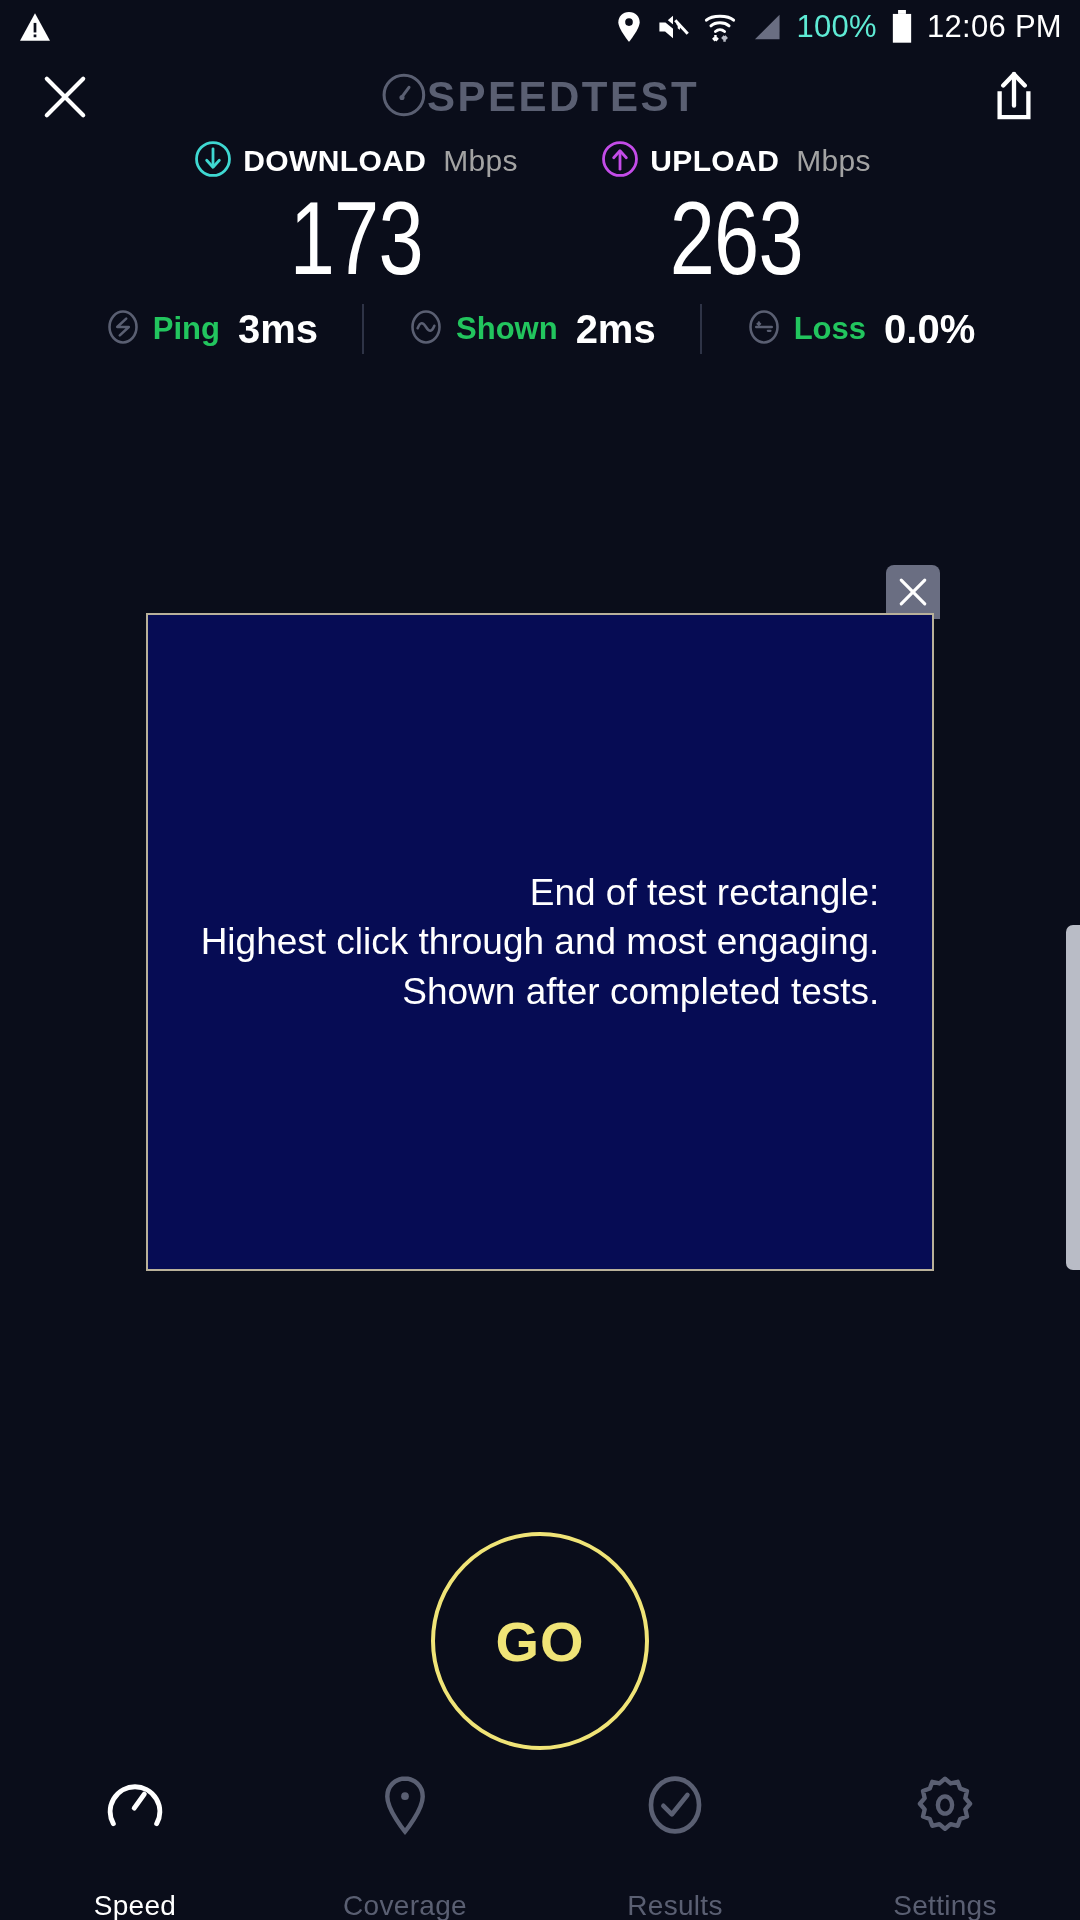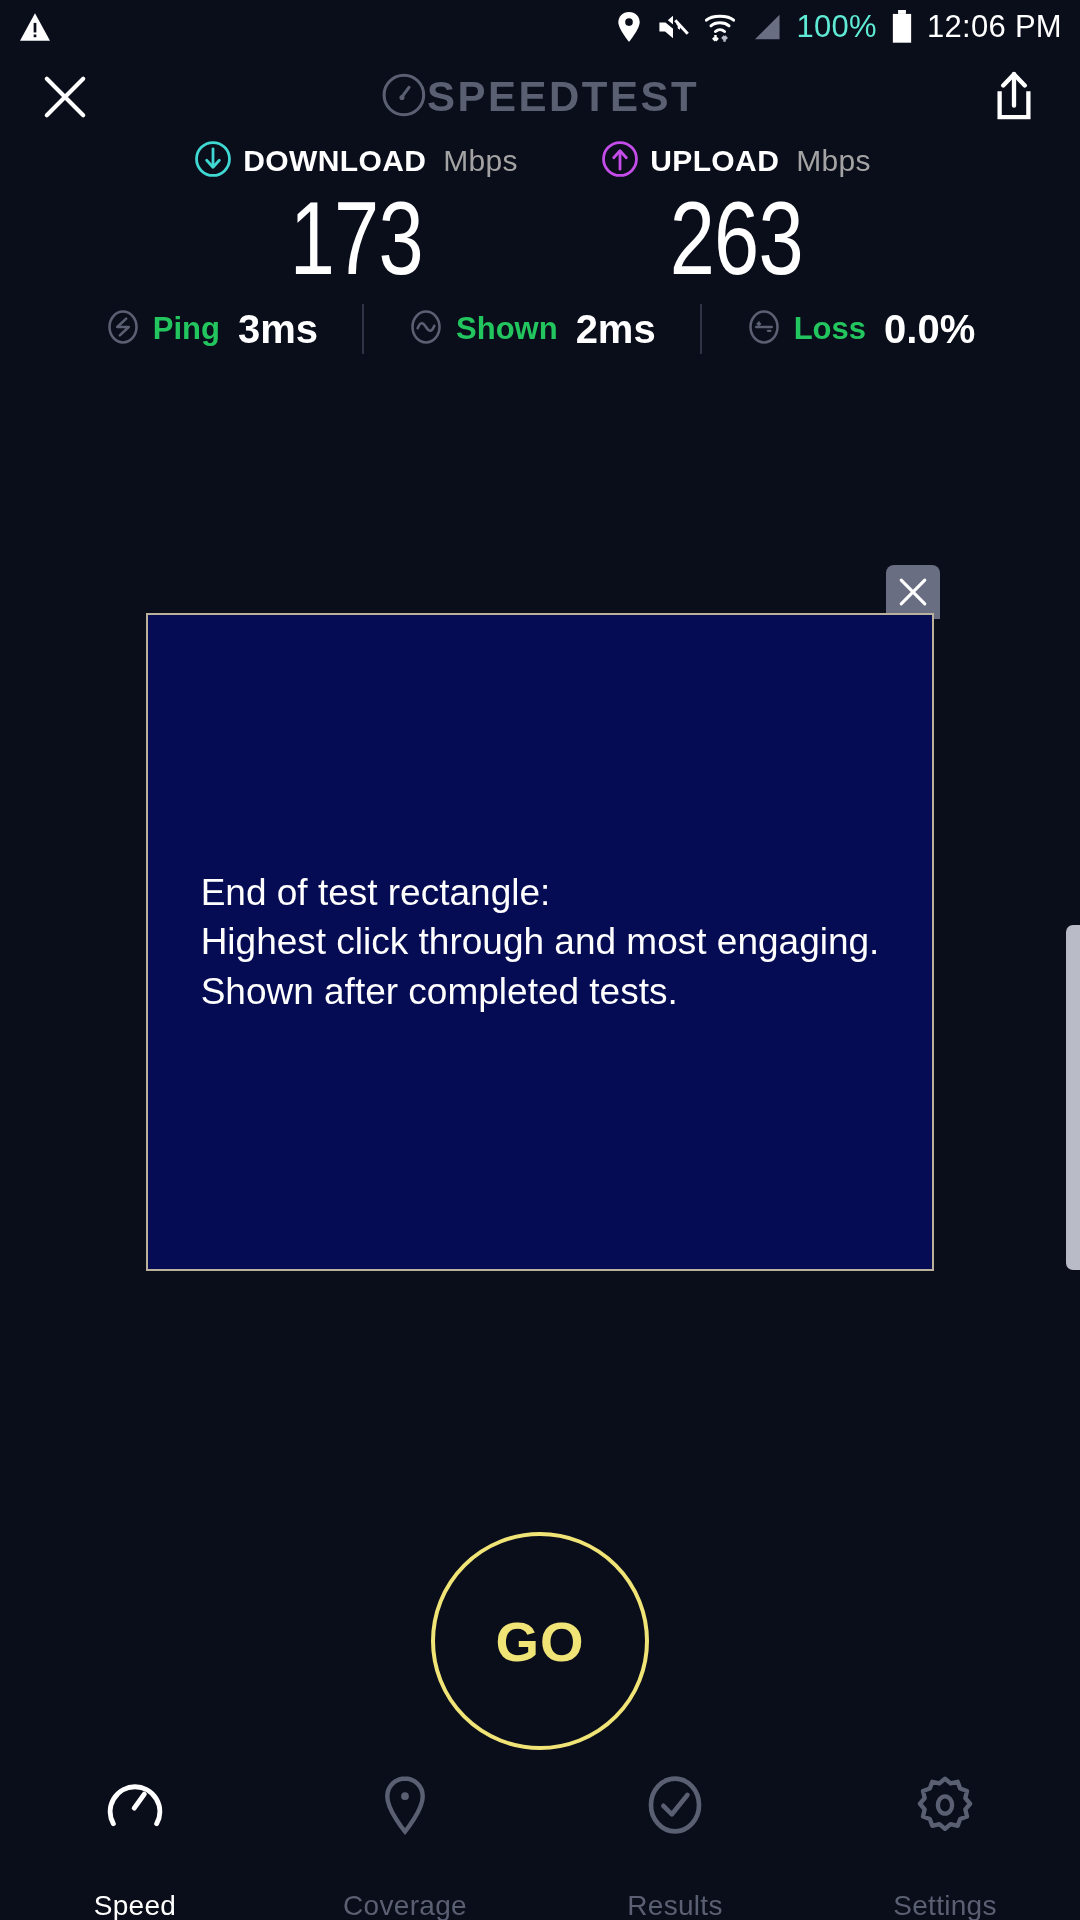--- a/index.html
+++ b/index.html
@@ -67,21 +67,21 @@
     position:absolute; left:886px; top:565px; width:54px; height:54px;
     background:#6a6e82; border-radius:8px 8px 0 0;
     display:flex; align-items:center; justify-content:center;
   }
   .ad-rect {
     position:absolute; left:146px; top:613px; width:788px; height:658px;
     background:#060c54; border:2px solid #b9b19a;
     display:flex; align-items:center; justify-content:center;
   }
   .ad-text {
-    color:#ffffff; font-size:37px; line-height:1.33; text-align:left;
+    color:#ffffff; font-size:37px; line-height:1.33; text-align:right;
     font-family:"Liberation Sans", sans-serif;
   }
   .scrollthumb {
     position:absolute; right:0px; top:925px; width:14px; height:345px;
     background:#b9bcc6; border-radius:7px 0 0 7px;
   }
 
   
   .go-btn {
     position:absolute; left:50%; top:1532px; transform:translateX(-50%);

